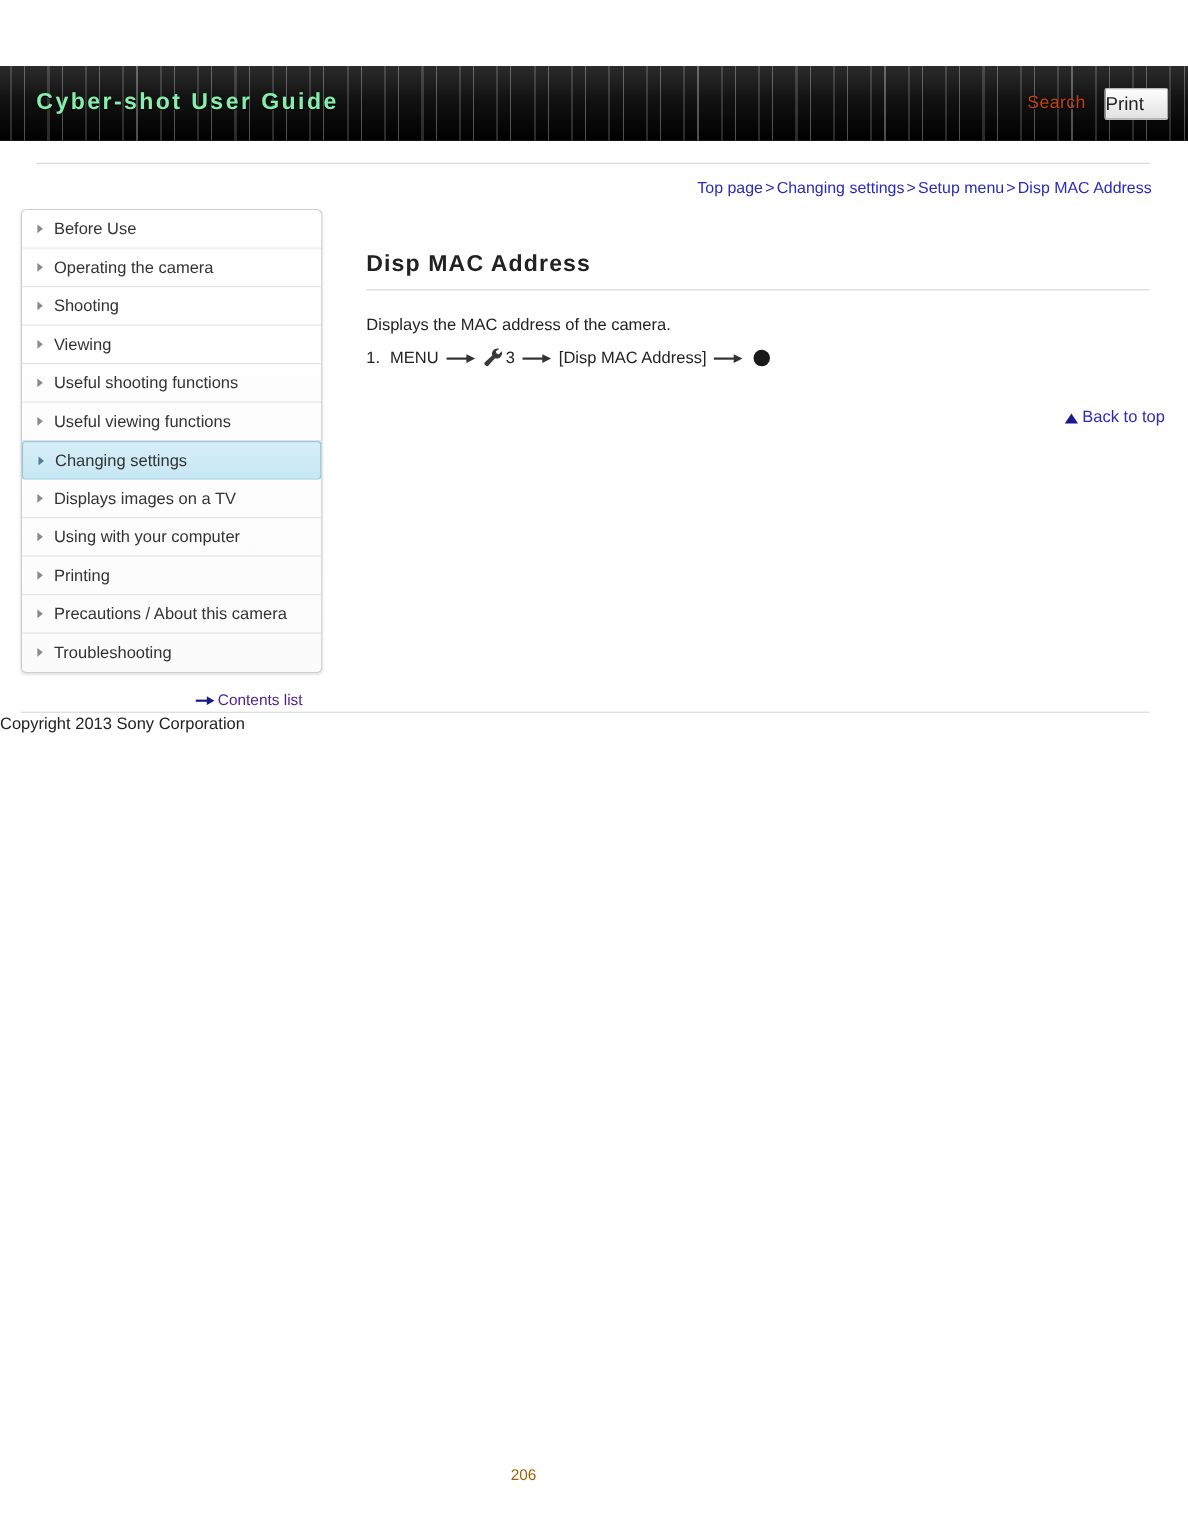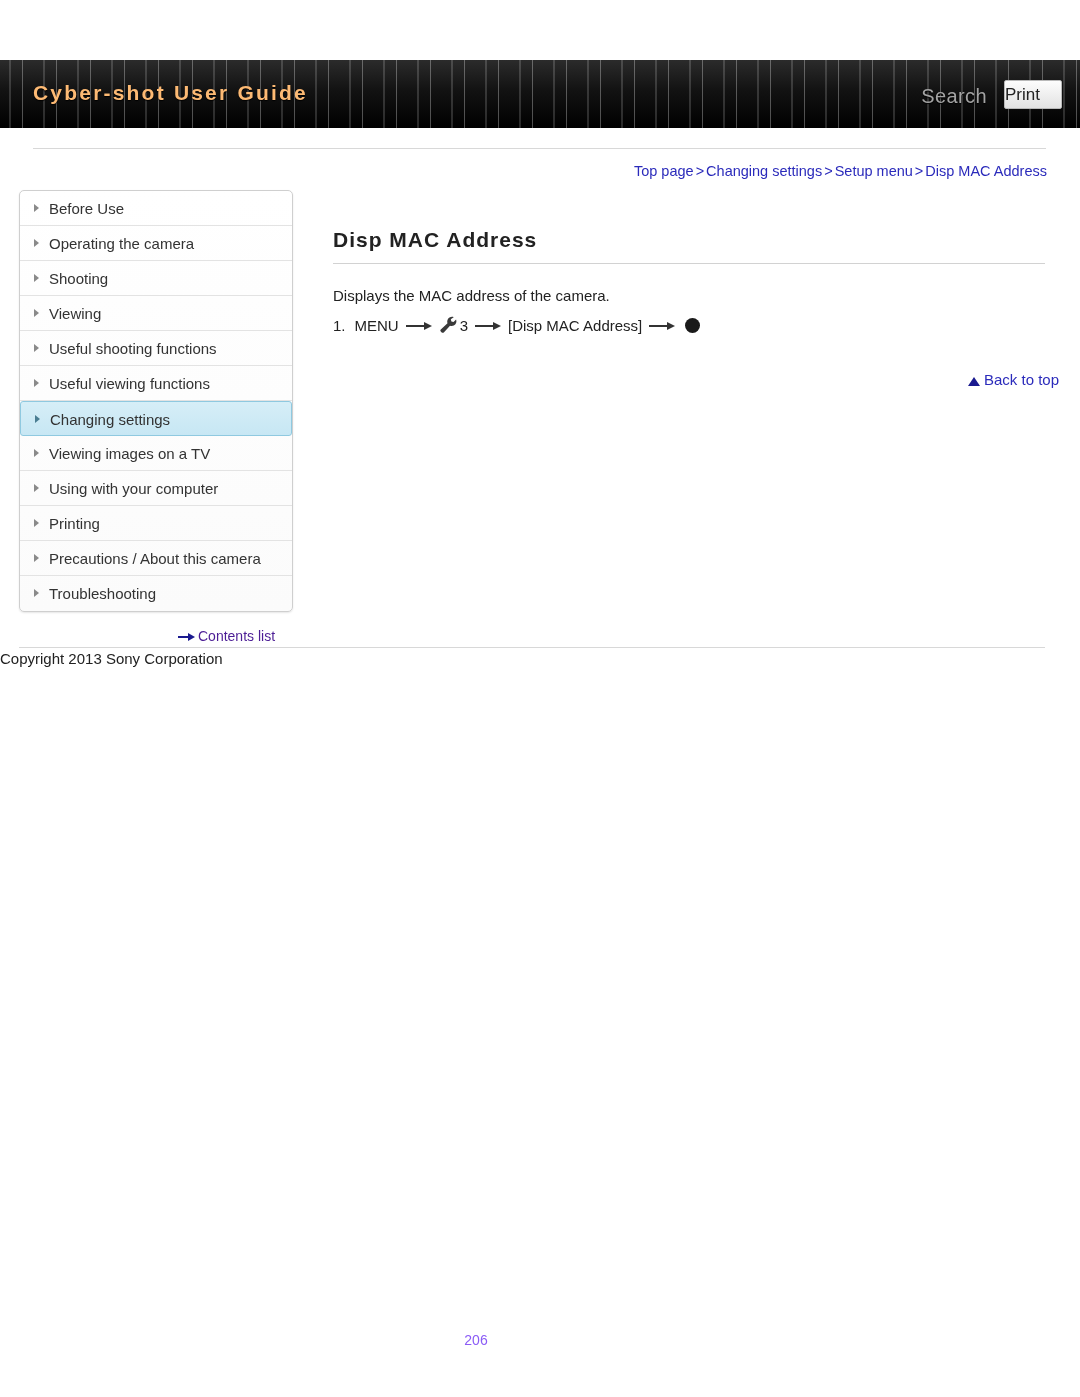--- a/index.html
+++ b/index.html
@@ -45,31 +45,31 @@
         rgba(255,255,255,0.00) 23px,
         rgba(255,255,255,0.00) 34px),
       linear-gradient(180deg, #2b2b2b 0%, #121212 45%, #000000 100%);
   }
   .header-title {
     position: absolute;
     left: 33px;
     top: 21px;
     font-size: 21px;
     letter-spacing: 2.2px;
-    color: #fdba74;
+    color: #86efac;
     font-weight: bold;
     text-shadow: 0 1px 1px #000;
     white-space: nowrap;
   }
   .header-search {
     position: absolute;
     right: 93px;
     top: 25px;
-    font-size: 20px;
-    color: #a3a3a3;
+    font-size: 16px;
+    color: #c2410c;
     letter-spacing: 0.4px;
     text-shadow: 0 1px 1px #000;
   }
   .header-print {
     position: absolute;
     right: 18px;
     top: 20px;
     width: 56px;
     height: 27px;
     border: 1px solid #b9b9b9;
@@ -296,21 +296,21 @@
     font-size: 15px;
     color: #222;
   }
   .page-number {
     position: absolute;
     left: 0;
     top: 1332px;
     width: 952px;
     text-align: center;
     font-size: 14px;
-    color: #8b5cf6;
+    color: #a16207;
   }
 </style>
 </head>
 <body>
 
 <div class="header">
   <div class="header-stripes"></div>
   <div class="header-title">Cyber-shot User Guide</div>
   <div class="header-search">Search</div>
   <div class="header-print">Print</div>
@@ -345,21 +345,21 @@
   <div class="nav-item">
     <span class="arrow"></span>
     <span>Useful viewing functions</span>
   </div>
   <div class="nav-item selected">
     <span class="arrow"></span>
     <span>Changing settings</span>
   </div>
   <div class="nav-item">
     <span class="arrow"></span>
-    <span>Viewing images on a TV</span>
+    <span>Displays images on a TV</span>
   </div>
   <div class="nav-item">
     <span class="arrow"></span>
     <span>Using with your computer</span>
   </div>
   <div class="nav-item">
     <span class="arrow"></span>
     <span>Printing</span>
   </div>
   <div class="nav-item">

